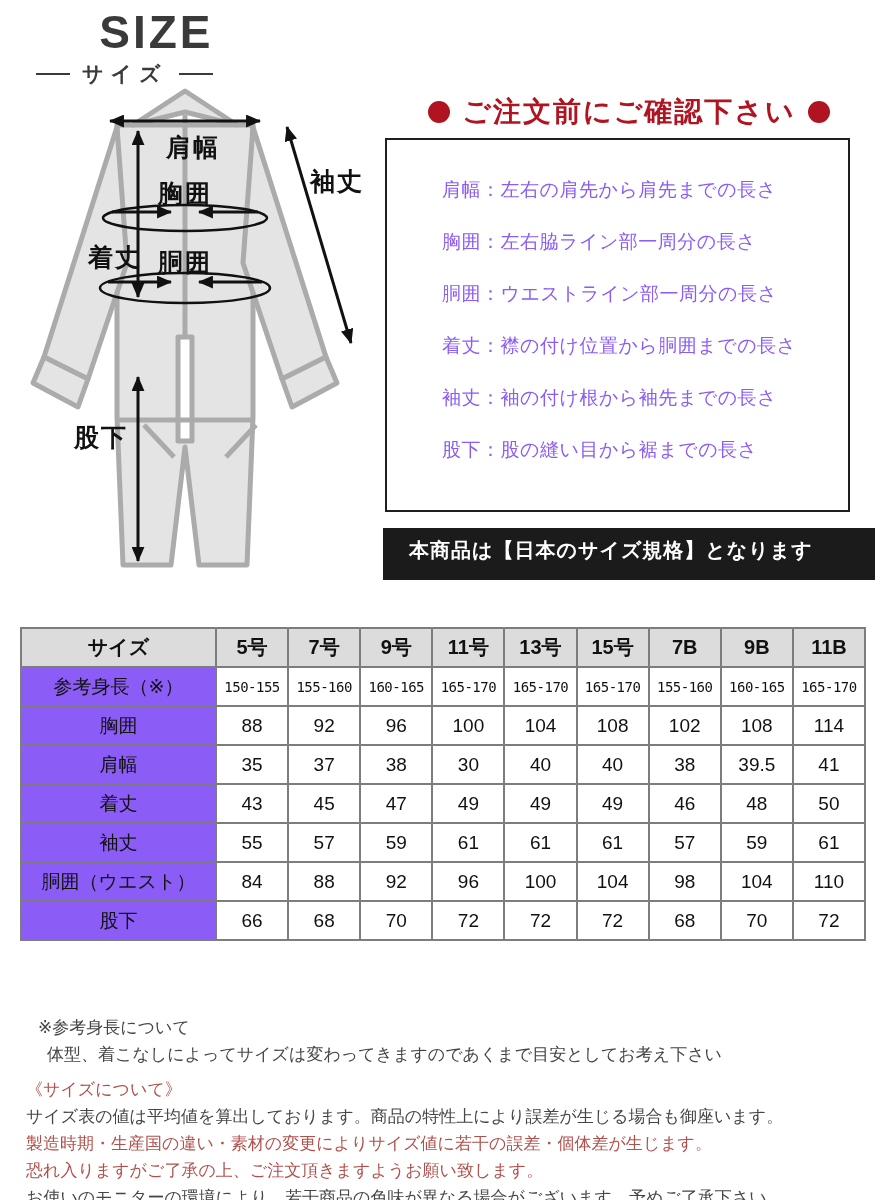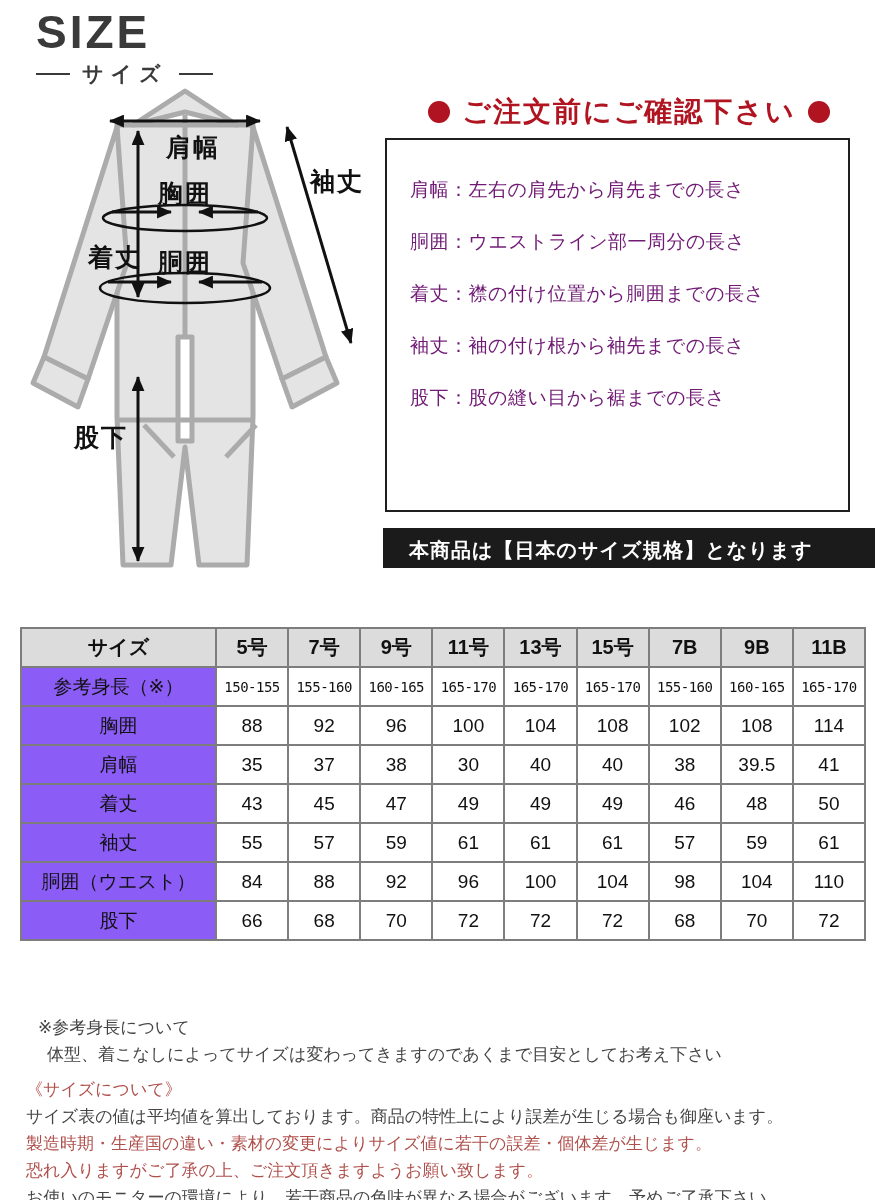--- a/index.html
+++ b/index.html
@@ -3,21 +3,21 @@
 <meta charset="utf-8">
 <style>
   * { margin:0; padding:0; box-sizing:border-box; }
   html,body { width:883px; height:1200px; }
   body {
     position:relative; background:#ffffff; overflow:hidden;
     font-family:"Liberation Sans","DejaVu Sans",sans-serif; color:#222;
   }
 
   
-  .size-block { position:absolute; left:36px; top:8px; text-align:left; }
+  .size-block { position:absolute; left:36px; top:8px; text-align:right; }
   .size-en { font-size:46px; font-weight:800; color:#3a3a3a; letter-spacing:3px; line-height:1.05; }
   .size-jp-row { display:flex; align-items:center; gap:12px; margin-top:4px; justify-content:center; }
   .dash { width:34px; height:2px; background:#3a3a3a; }
   .size-jp { font-size:21px; font-weight:700; letter-spacing:7px; color:#3a3a3a; }
 
   
   .diagram { position:absolute; left:20px; top:85px; width:360px; height:545px; }
   .diagram svg { position:absolute; left:0; top:0; }
   .dlabel { position:absolute; font-size:25px; font-weight:700; color:#111; letter-spacing:2px; white-space:nowrap; }
   .dl-shoulder { left:146px; top:46px; }
@@ -28,24 +28,24 @@
   .dl-inseam   { left:54px;  top:336px; }
 
   
   .confirm-title { position:absolute; left:383px; top:94px; width:492px; height:36px;
     display:flex; align-items:center; justify-content:center; gap:12px; }
   .confirm-title .t { font-size:28px; font-weight:800; color:#b01421; letter-spacing:2px; }
   .red-dot { width:22px; height:22px; border-radius:50%; background:#b01421; flex:0 0 auto; }
 
   .confirm-box { position:absolute; left:385px; top:138px; width:465px; height:374px;
     border:2px solid #1f1f1f; padding:24px 0 0 23px; background:#fff; }
-  .confirm-line { font-size:19px; color:#701a75; line-height:52px; letter-spacing:0.5px; white-space:nowrap; }
-
-  
-  .notice-bar { position:absolute; left:383px; top:528px; width:492px; height:40px;
+  .confirm-line { font-size:19px; color:#8b5cf6; line-height:52px; letter-spacing:0.5px; white-space:nowrap;margin-left:32px; }
+
+  
+  .notice-bar { position:absolute; left:383px; top:528px; width:492px; height:52px;
     background:#1b1b1b; color:#fff; font-size:20px; font-weight:700;
     line-height:44px; padding-left:26px; letter-spacing:1px; white-space:nowrap; }
 
   
   .size-table { position:absolute; left:20px; top:627px; width:846px;
     border-collapse:collapse; table-layout:fixed; }
   .size-table th, .size-table td {
     border:2px solid #7d7d7d; height:39px; text-align:center; vertical-align:middle;
     font-size:19px; color:#111; font-weight:400; background:#fff; overflow:hidden; }
   .size-table th { background:#dcdcdc; font-weight:700; font-size:20px; }
@@ -116,20 +116,21 @@
 </div>
 
 <div class="confirm-title">
   <span class="red-dot"></span>
   <span class="t">ご注文前にご確認下さい</span>
   <span class="red-dot"></span>
 </div>
 
 <div class="confirm-box">
   <div class="confirm-line">肩幅：左右の肩先から肩先までの長さ</div>
+  <div class="confirm-line">胸囲：左右脇ライン部一周分の長さ</div>
   <div class="confirm-line">胴囲：ウエストライン部一周分の長さ</div>
   <div class="confirm-line">着丈：襟の付け位置から胴囲までの長さ</div>
   <div class="confirm-line">袖丈：袖の付け根から袖先までの長さ</div>
   <div class="confirm-line">股下：股の縫い目から裾までの長さ</div>
 </div>
 
 <div class="notice-bar">本商品は【日本のサイズ規格】となります</div>
 
 <table class="size-table">
   <tbody id="size-tbody">

